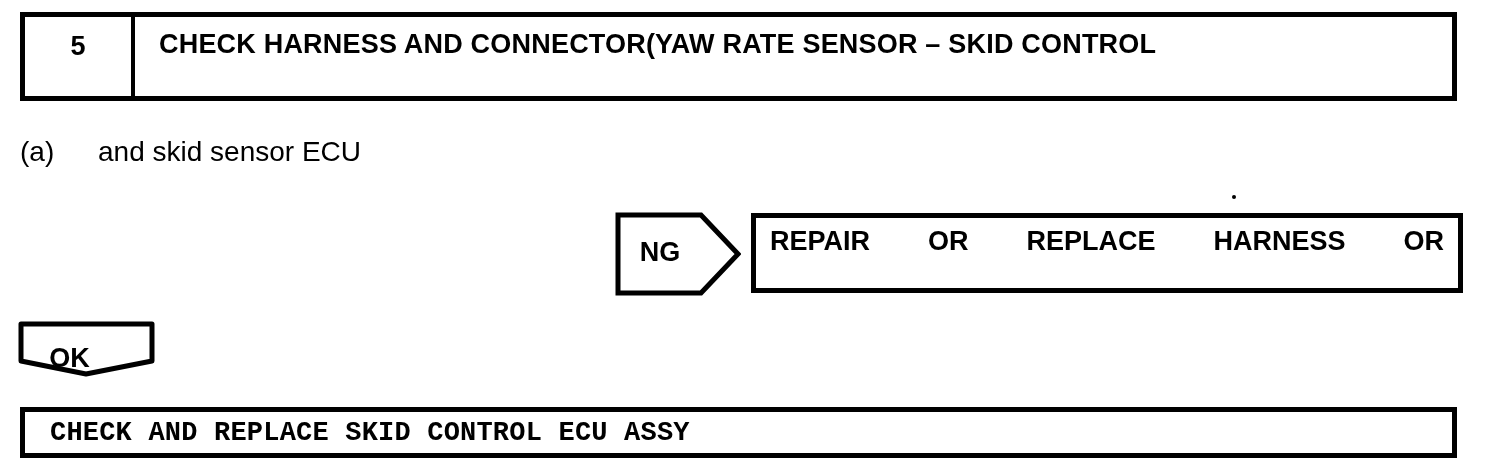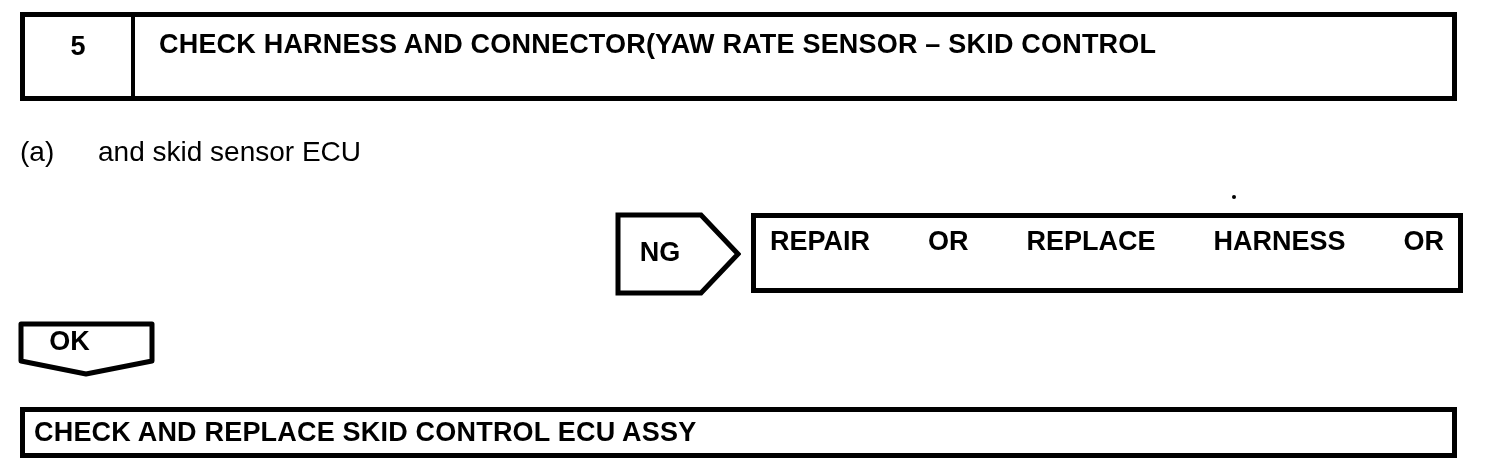--- a/index.html
+++ b/index.html
@@ -83,38 +83,39 @@
 
   
   .ok-tag {
     position: absolute;
     left: 18px; top: 321px;
     width: 138px; height: 56px;
   }
   .ok-tag svg { position: absolute; left: 0; top: 0; }
   .ok-label {
     position: absolute;
-    left: 0; top: 0; width: 111px; height: 40px;
+    left: 0; top: 17px; width: 111px; height: 40px;
     display: flex; align-items: center; justify-content: center;
     padding-right: 8px;
     font-size: 27px; font-weight: 700;
   }
 
   
   .result-box {
     position: absolute;
     left: 20px; top: 407px;
     width: 1437px; height: 51px;
     border: 5px solid #000;
     display: flex; align-items: center;
-    padding-left: 9px;
+    padding-left: 25px;
     font-size: 27px;
     font-weight: 700;
     letter-spacing: 0.2px;
     background: #fff;
+    font-family: Liberation Mono, monospace;
   }
 
   
   .scan-dot {
     position: absolute;
     left: 1232px; top: 195px;
     width: 4px; height: 4px;
     background: #000;
     border-radius: 50%;
   }

